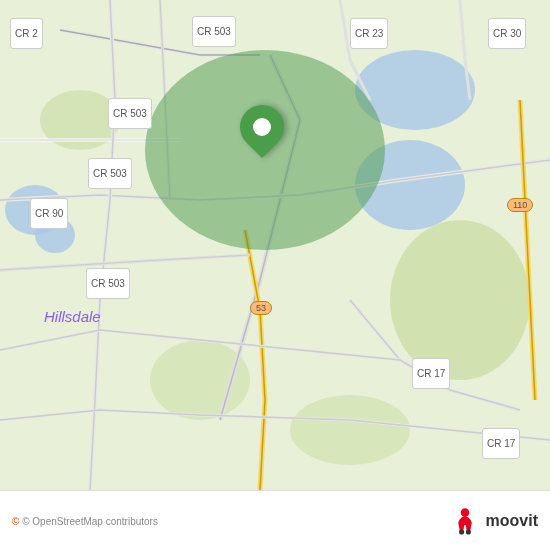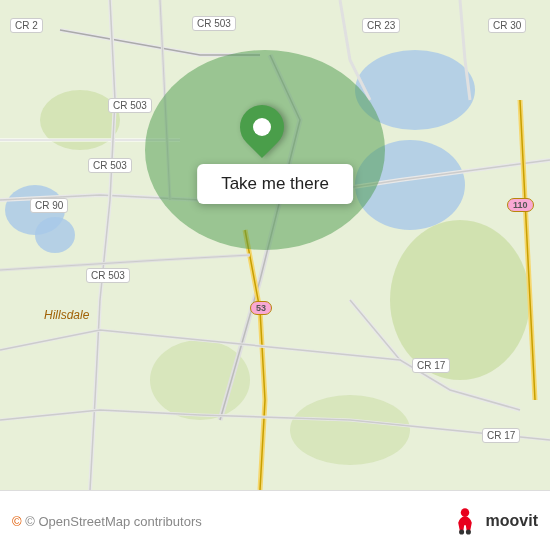--- a/index.html
+++ b/index.html
@@ -93,21 +93,21 @@
       flex: 1;
     }
 
     .address-line {
       font-size: 13px;
       color: #222;
       line-height: 1.4;
     }
 
     .attribution {
-      font-size: 13px;
+      font-size: 10px;
       color: #888;
       margin-top: 1px;
     }
 
     
     .moovit-logo {
       display: flex;
       align-items: center;
       gap: 4px;
       text-align: center;
@@ -124,33 +124,33 @@
       height: 34px;
     }
 
     
     .road-label {
       position: absolute;
       background: white;
       border: 1px solid #ccc;
       border-radius: 3px;
       font-size: 10px;
-      padding: 1px 4px;
+      padding: 9px 4px;
       color: #555;
       z-index: 5;
       white-space: nowrap;
     }
 
     .highway-label {
-      background: #f9a8d4;
+      background: #fdba74;
       border-color: #b8860b;
       border-radius: 10px;
       font-size: 9px;
       padding: 1px 5px;
-      font-weight: bold;
+      font-weight: normal;
     }
   </style>
 </head>
 <body>
 
 <div id="map-container">
 
   <svg id="map-svg" viewBox="0 0 550 490" xmlns="http://www.w3.org/2000/svg">
 
     <rect width="550" height="490" fill="#e8f0d8"></rect>
@@ -204,39 +204,38 @@
     <path d="M 0 270 L 80 265 L 160 260 L 250 255" stroke="#ccc" stroke-width="1" fill="none"></path>
 
     <path d="M 340 0 L 350 60 L 370 100" stroke="#e0e0e0" stroke-width="3" fill="none"></path>
     <path d="M 460 0 L 465 60 L 470 100" stroke="#e0e0e0" stroke-width="3" fill="none"></path>
 
     <ellipse cx="265" cy="150" rx="120" ry="100" fill="rgba(76,153,76,0.5)"></ellipse>
   </svg>
 
   <div class="road-label" style="top:18px;left:10px">CR 2</div>
   <div class="road-label" style="top:16px;left:192px">CR 503</div>
-  <div class="road-label" style="top:18px;left:362px">CR 23</div>
+  <div class="road-label" style="top:18px;left:350px">CR 23</div>
   <div class="road-label" style="top:18px;left:488px">CR 30</div>
   <div class="road-label" style="top:98px;left:108px">CR 503</div>
   <div class="road-label" style="top:158px;left:88px">CR 503</div>
   <div class="road-label" style="top:268px;left:86px">CR 503</div>
   <div class="road-label" style="top:198px;left:30px">CR 90</div>
   <div class="road-label highway-label" style="top:301px;left:250px">53</div>
   <div class="road-label" style="top:358px;left:412px">CR 17</div>
   <div class="road-label" style="top:428px;left:482px">CR 17</div>
   <div class="road-label highway-label" style="top:198px;left:507px">110</div>
-  <div style="position:absolute;top:308px;left:44px;font-size:12px;color:#a16207;z-index:5;font-style:italic">Hillsdale</div>
+  <div style="position:absolute;top:308px;left:44px;font-size:15px;color:#8b5cf6;z-index:5;font-style:italic">Hillsdale</div>
 
   <div class="location-pin">
     <div class="pin-circle">
       <div class="pin-inner"></div>
     </div>
   </div>
 
-  <button class="take-me-there-btn">Take me there</button>
 </div>
 
 <div id="info-bar">
   <div class="info-text">
     <div class="attribution">
       <span style="color:#e05a00;">©</span>
       <span>© OpenStreetMap contributors</span>
     </div>
   </div>
   <div class="moovit-logo">

